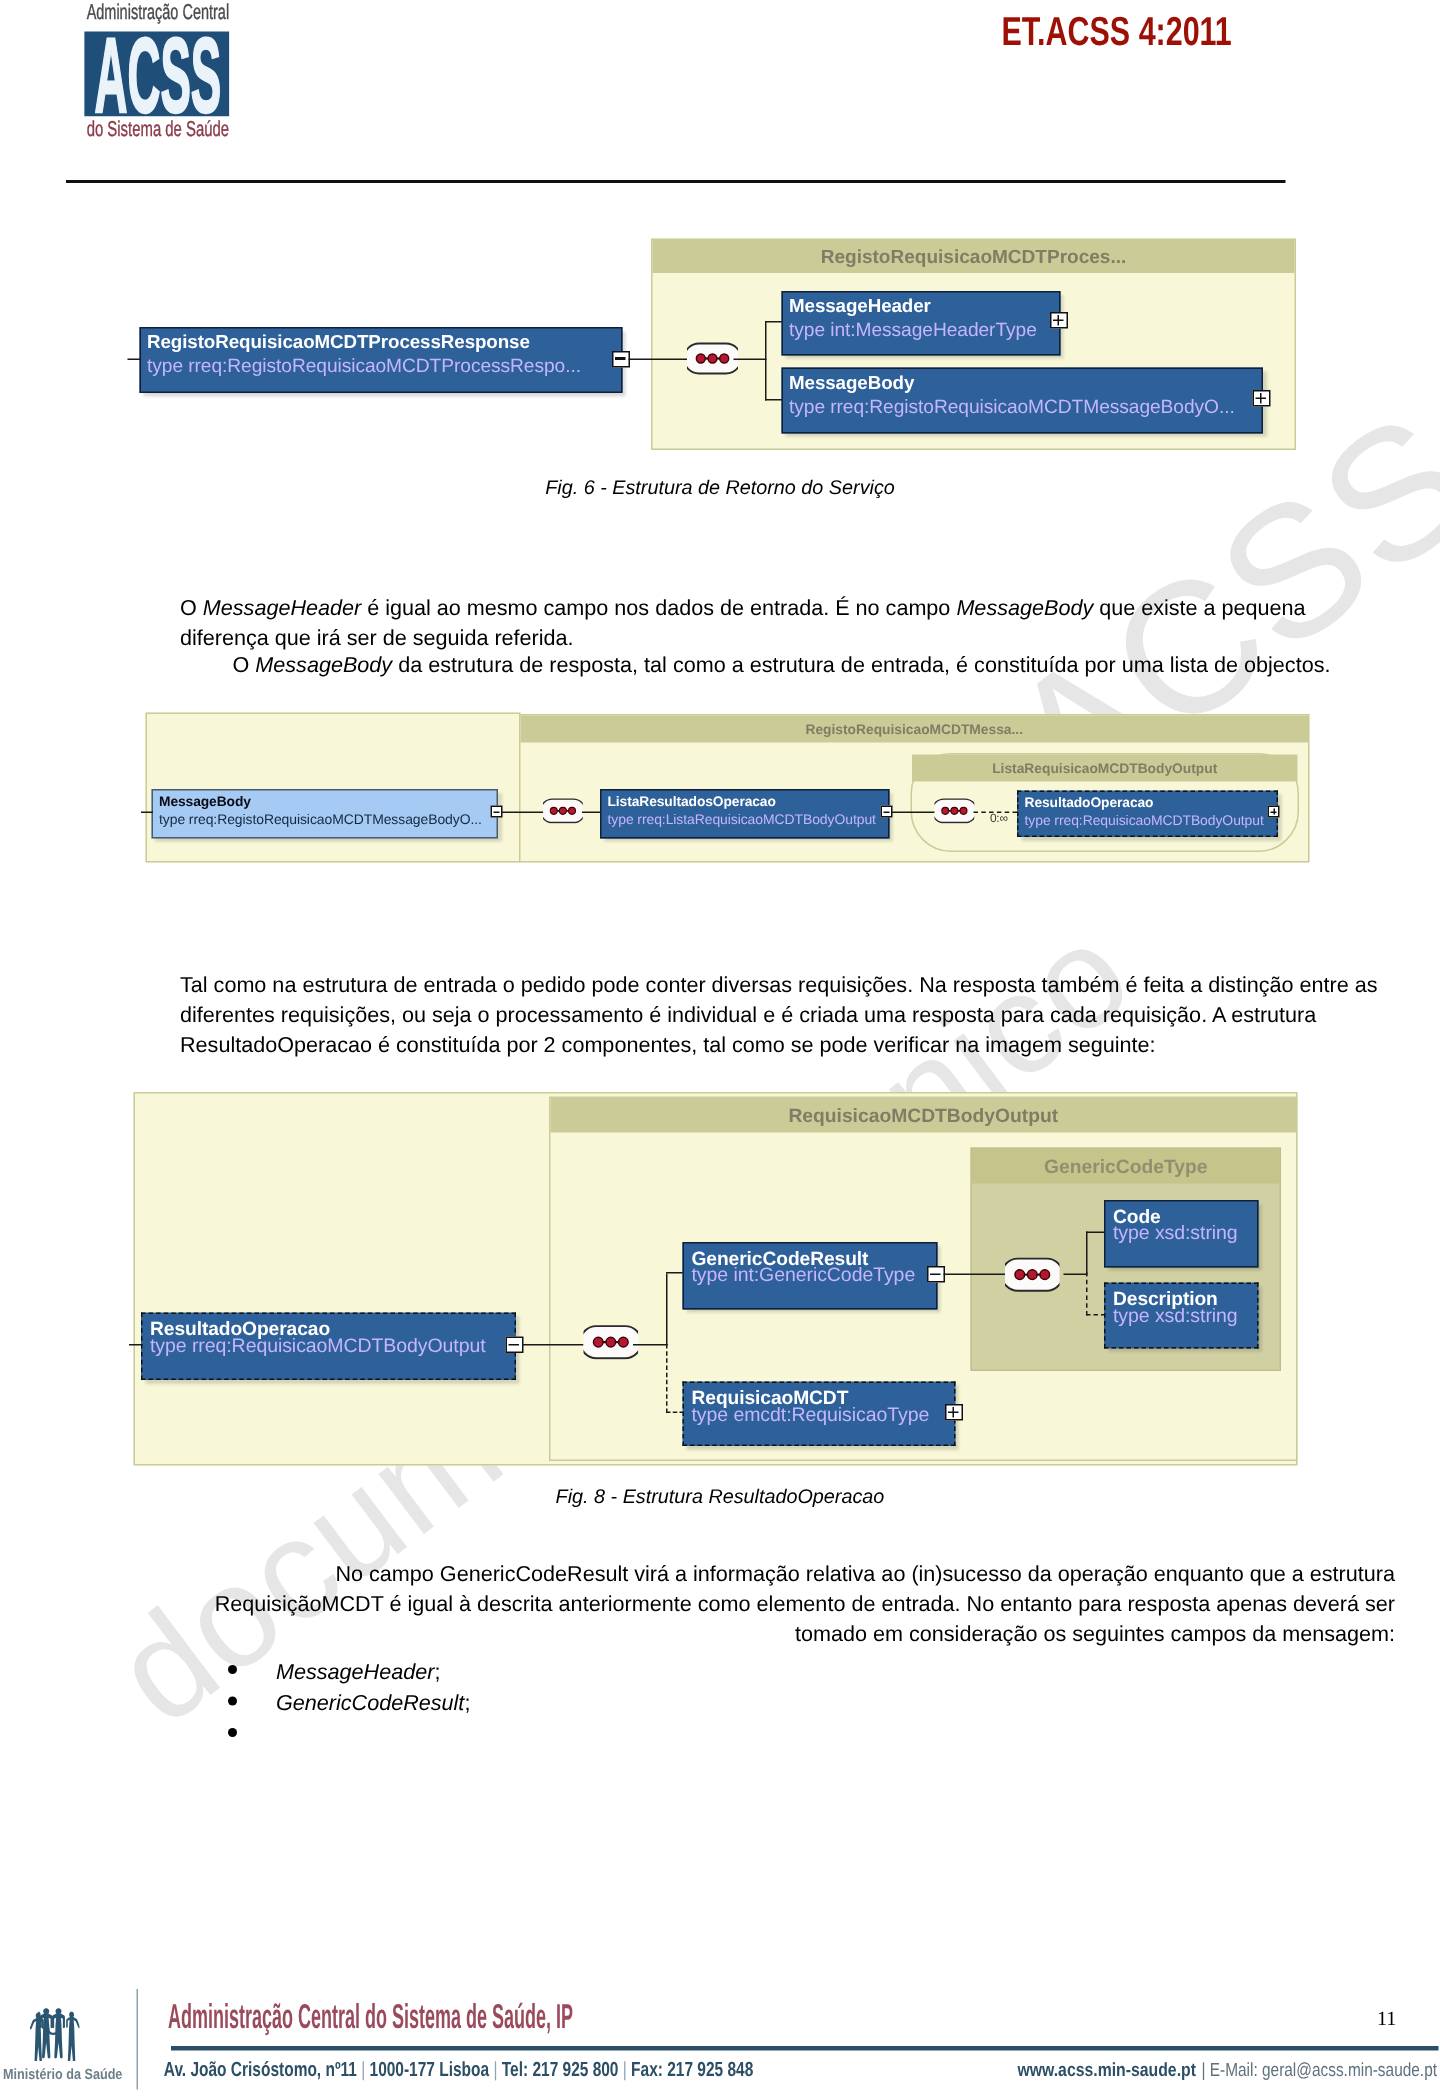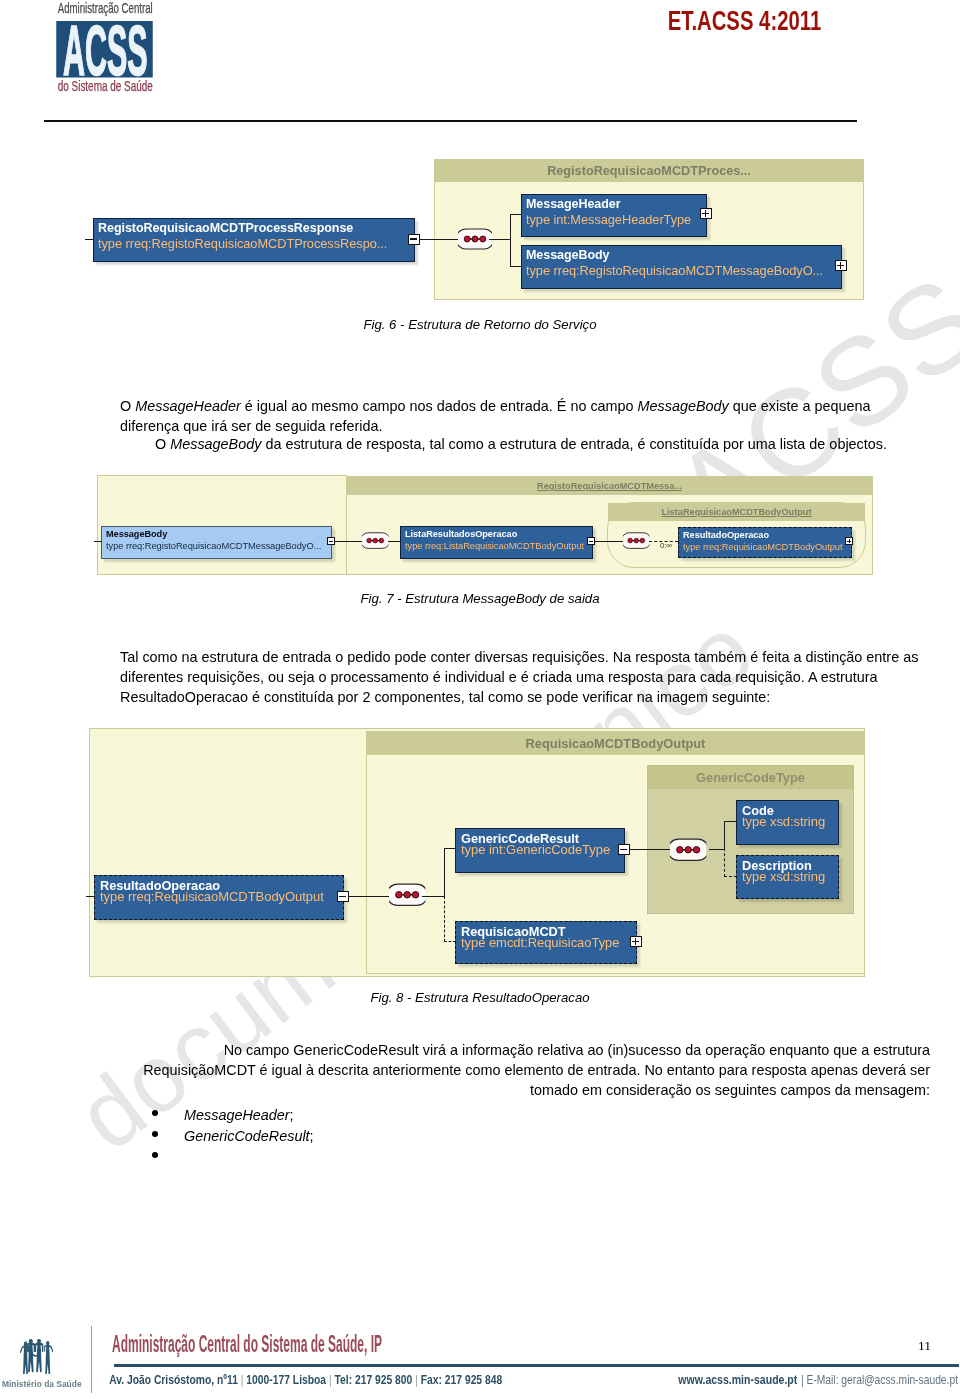--- a/index.html
+++ b/index.html
@@ -20,25 +20,25 @@
   .ptext{position:absolute;font-size:14.4px;line-height:20px;color:#000;text-align:left;}
   .cap{position:absolute;font-size:13.2px;font-style:italic;color:#000;text-align:center;width:100%;}
   i{font-style:italic;}
   
   .dg{position:absolute;}
   .panel{position:absolute;background:#f8f8d8;border:1px solid #cbcb97;box-sizing:border-box;}
   .phead{position:absolute;left:0;top:0;right:0;height:22px;background:#cbcb97;
          color:#7e7e66;font-size:12.7px;font-weight:bold;text-align:center;line-height:23px;white-space:nowrap;}
   .node{position:absolute;background:#2e6099;border:1.5px solid #10203a;box-shadow:2.5px 2.5px 2px rgba(0,0,0,.15);}
   .node .n1{position:absolute;left:4px;top:2px;color:#fff;font-size:12.5px;font-weight:bold;white-space:pre;letter-spacing:-0.05px;line-height:14px;}
-  .node .n2{position:absolute;left:4px;top:18px;color:#fdba74;font-size:12.8px;white-space:pre;letter-spacing:-0.05px;line-height:14px;}
+  .node .n2{position:absolute;left:4px;top:18px;color:#c4b5fd;font-size:12.8px;white-space:pre;letter-spacing:-0.05px;line-height:14px;}
   
   #fig7 .node .n1{font-size:9.2px;top:2px;left:4px;line-height:11px;}
   #fig7 .node .n2{font-size:9.3px;top:14px;left:4px;line-height:11px;}
-  #fig7 .phead{font-size:9.2px;height:18px;line-height:18px;text-decoration:underline;}
+  #fig7 .phead{font-size:9.2px;height:18px;line-height:18px;}
   #fig8 .node .n1{font-size:12.8px;top:2px;left:5px;line-height:15px;}
   #fig8 .node .n2{font-size:13px;top:13px;left:5px;line-height:15px;}
   #fig8 .phead{font-size:12.85px;height:23px;line-height:23px;}
   #fig8 .seq{transform:scale(1.07);transform-origin:0 0;}
   .nodeL{background:#a5cbf5;border:1.4px solid #4a5a68;}
   .nodeL .n1{color:#0a0a14;}
   .nodeL .n2{color:#16283d;}
   .dashed{border:1.5px dashed #111;}
   .seq{position:absolute;width:34px;height:22px;}
   .seq svg{display:block;}
@@ -257,21 +257,20 @@
         </svg>
       </div>
     <div class="dln" id="f7l4"></div>
     <div id="f7card">0:∞</div>
     <div class="node dashed" id="f7n3">
       <div class="n1">ResultadoOperacao</div>
       <div class="n2">type rreq:RequisicaoMCDTBodyOutput</div>
     </div>
     <div class="pm plus" id="f7p1"></div>
   </div>
-  <div class="cap" id="cap7">Fig.  7 - Estrutura MessageBody de saida</div>
 
   <div class="ptext" id="p3">Tal como na estrutura de entrada o pedido pode conter diversas requisições. Na resposta também é feita a distinção entre as diferentes requisições, ou seja o processamento é individual e é criada uma resposta para cada requisição. A estrutura ResultadoOperacao é constituída por 2 componentes, tal como se pode verificar na imagem seguinte:</div>
 
   <div class="dg" id="fig8">
     <div class="panel" id="f8panel0"></div>
     <div class="panel" id="f8panel1">
       <div class="phead">RequisicaoMCDTBodyOutput</div>
     </div>
     <div class="panel pdark" id="f8panel2">
       <div class="phead hdark">GenericCodeType</div>

